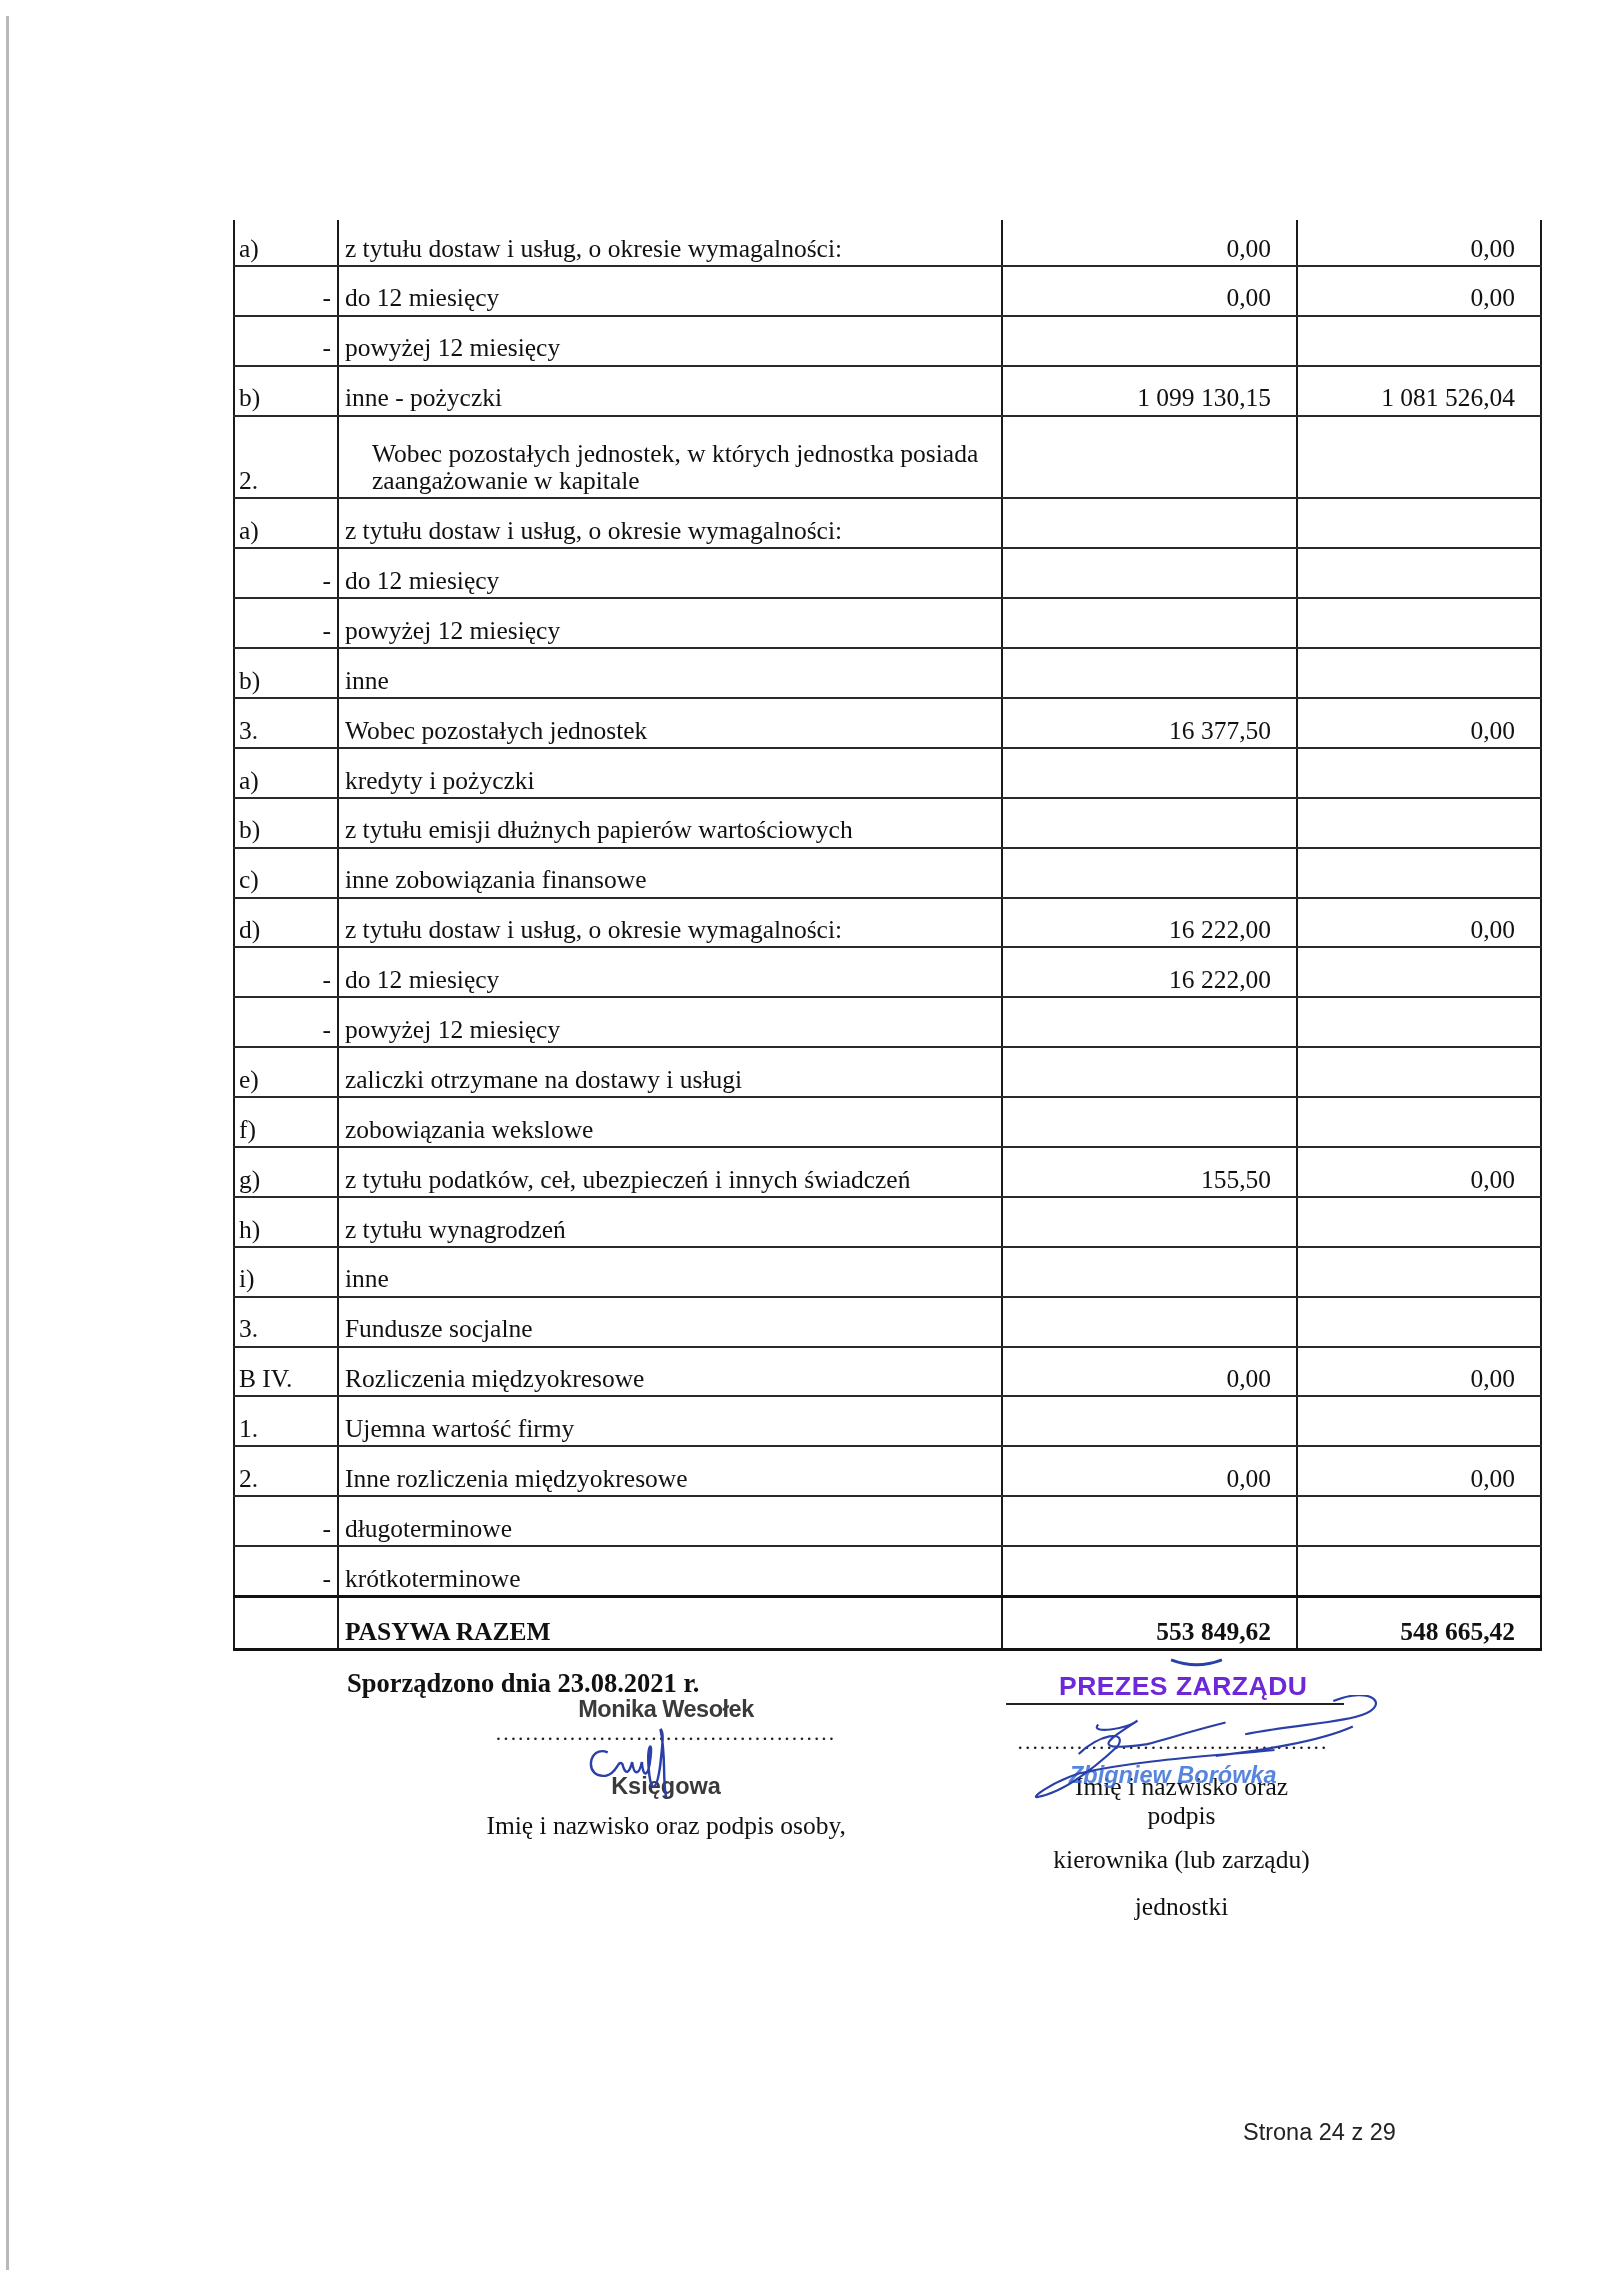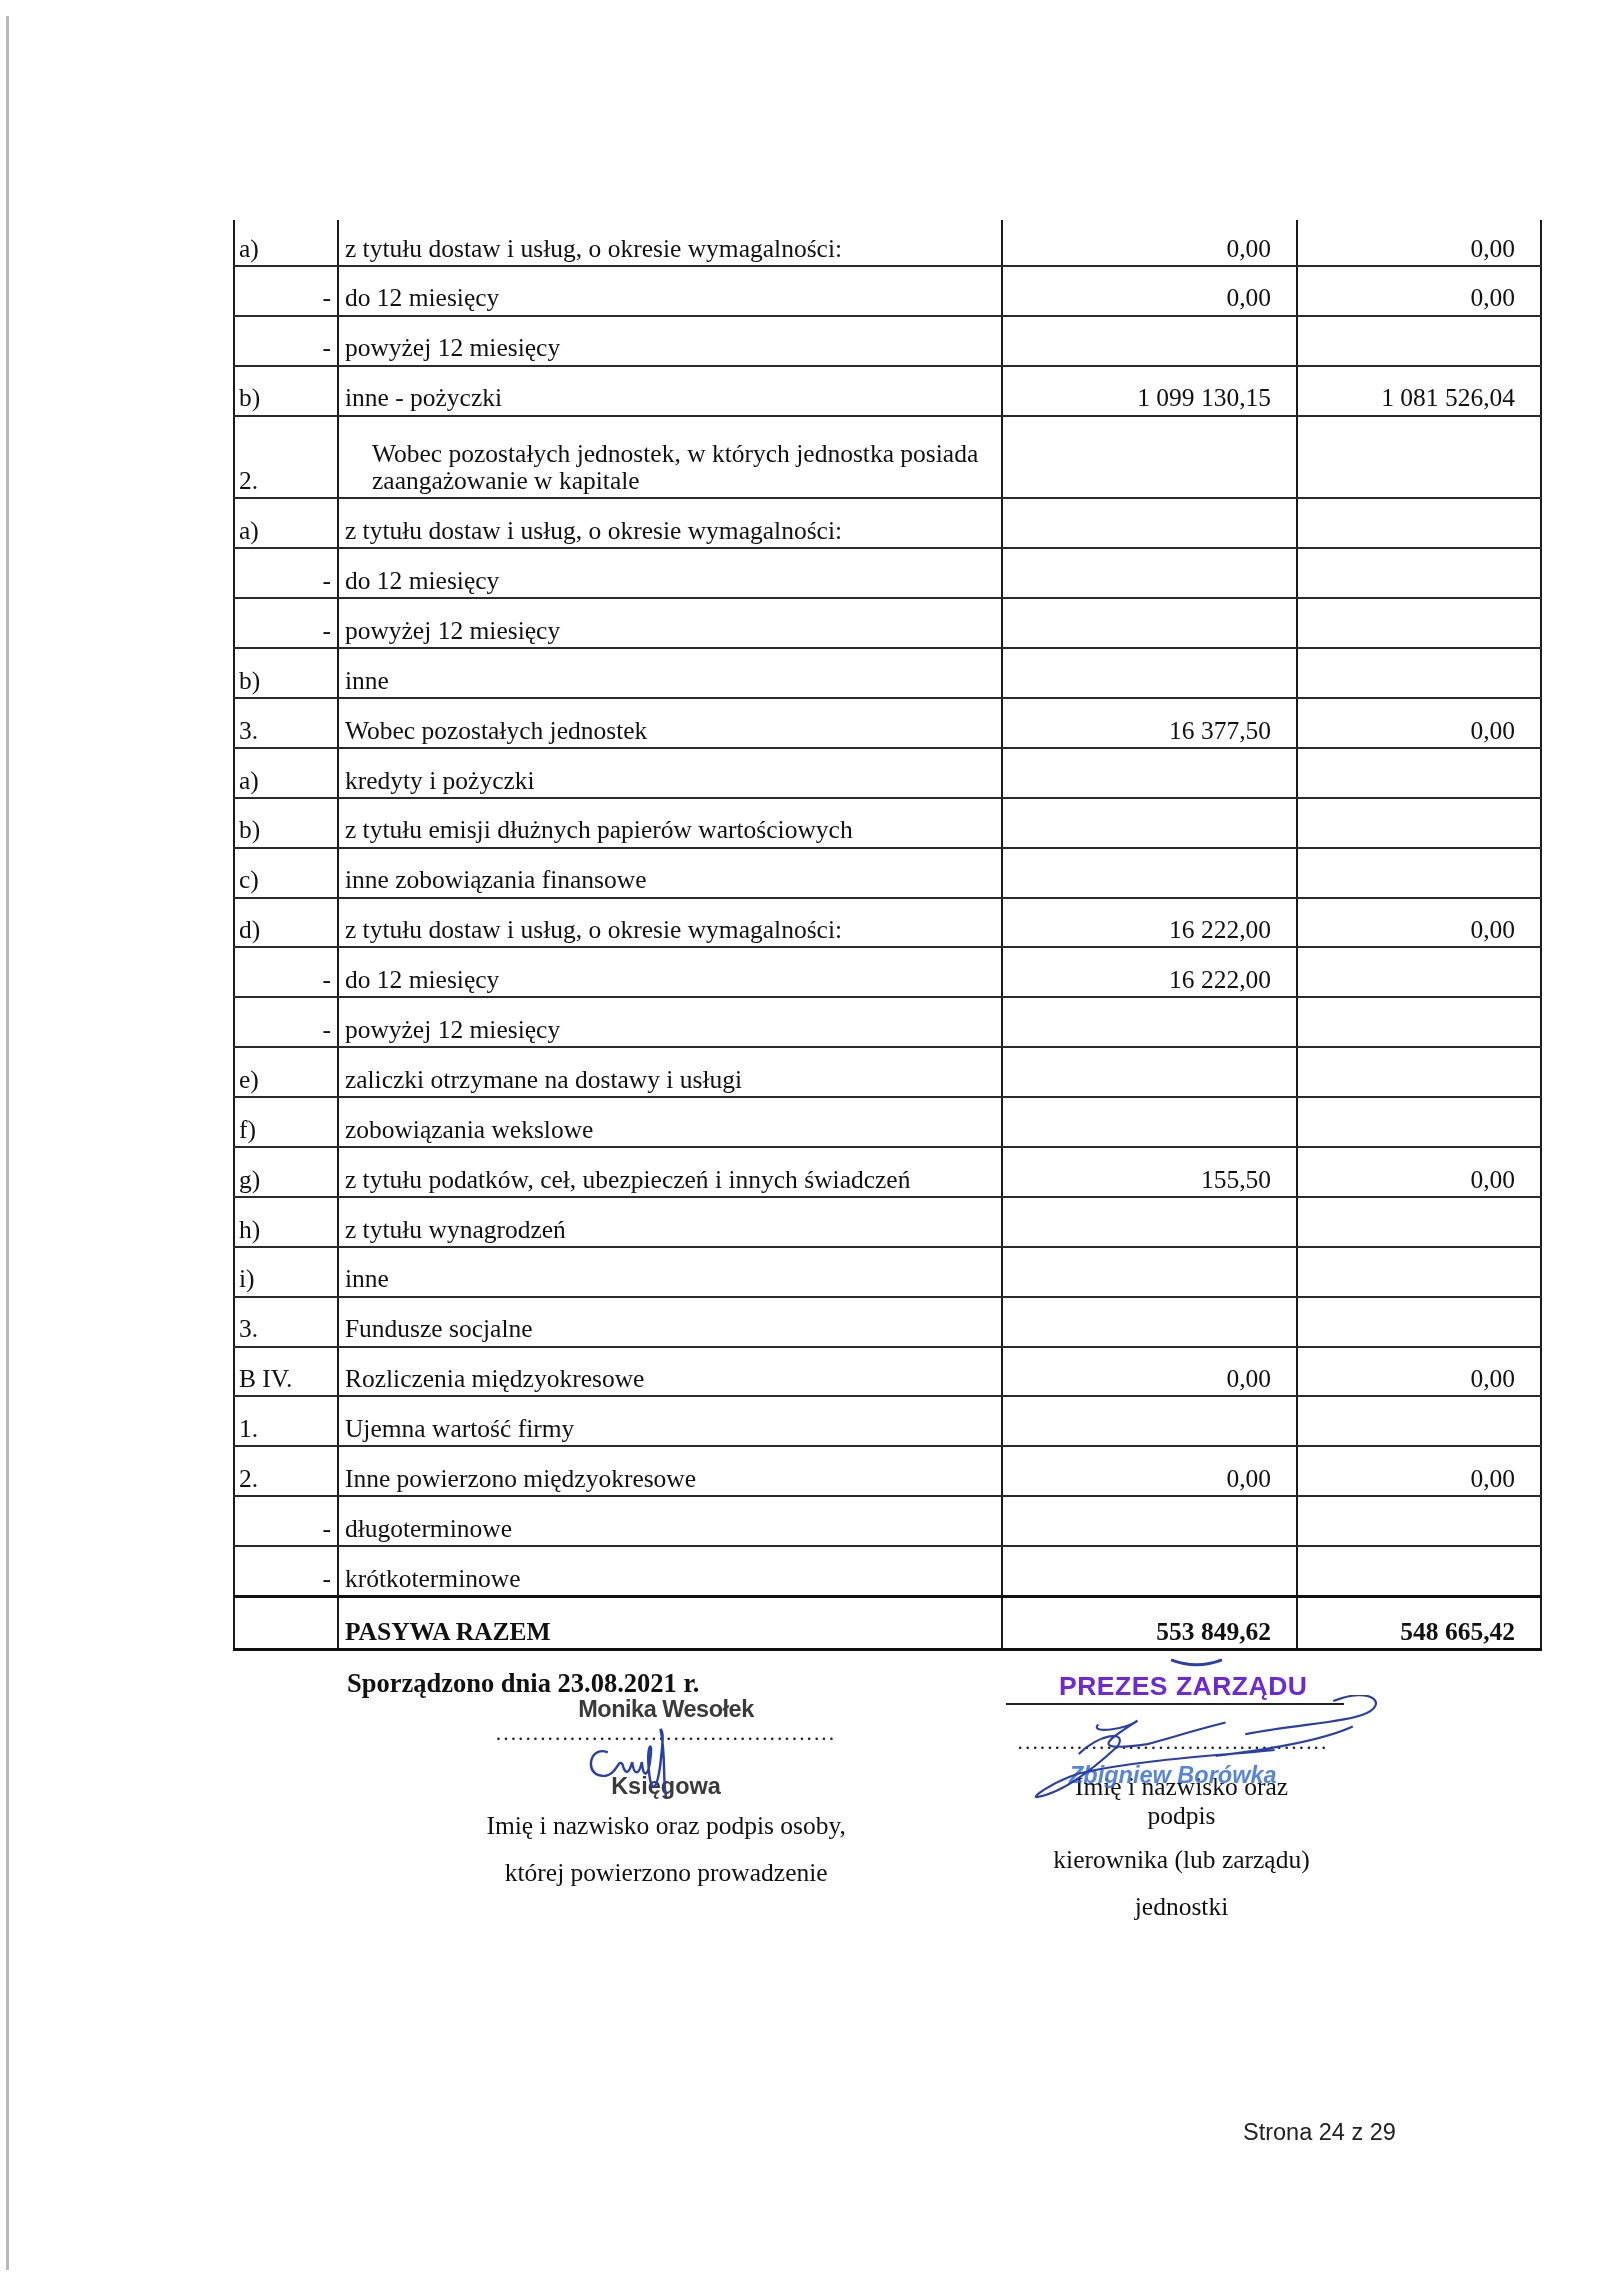--- a/index.html
+++ b/index.html
@@ -196,21 +196,21 @@
         <td class="num" style="height: 45px;">0,00</td>
       </tr>
       <tr>
         <td class="lbl" style="height: 45px;">1.</td>
         <td class="desc" style="height: 45px;">Ujemna wartość firmy</td>
         <td class="num" style="height: 45px;"></td>
         <td class="num" style="height: 45px;"></td>
       </tr>
       <tr>
         <td class="lbl" style="height: 45px;">2.</td>
-        <td class="desc" style="height: 45px;">Inne powierzono międzyokresowe</td>
+        <td class="desc" style="height: 45px;">Inne rozliczenia międzyokresowe</td>
         <td class="num" style="height: 45px;">0,00</td>
         <td class="num" style="height: 45px;">0,00</td>
       </tr>
       <tr>
         <td class="lbl dash" style="height: 45px;">-</td>
         <td class="desc" style="height: 45px;">długoterminowe</td>
         <td class="num" style="height: 45px;"></td>
         <td class="num" style="height: 45px;"></td>
       </tr>
       <tr>
@@ -229,21 +229,20 @@
 </table>
 
 <div class="footer-date">Sporządzono dnia 23.08.2021 r.</div>
 
 <div class="sig-left">
   <div class="stamp-name">Monika Wesołek</div>
   <div class="dots">..............................................</div>
   <div class="stamp-role">Księgowa</div>
   <div class="caption-wrap">
     <div class="caption">Imię i nazwisko oraz podpis osoby,</div>
-    <div class="caption">której powierzono prowadzenie</div>
   </div>
 </div>
 <svg class="sig-svg" style="left:578px;top:1725px" width="118" height="78" viewBox="0 0 120 80">
   <path d="M30 28 C10 20, 5 55, 28 52 C40 50, 40 35, 45 40 C48 52, 52 50, 55 38 C57 52, 62 52, 65 38 C66 55, 72 54, 74 32 C76 15, 70 20, 72 45 C74 70, 80 70, 84 40 C86 20, 88 8, 84 4 M84 4 C90 30, 86 60, 90 74" fill="none" stroke="#2a3fa8" stroke-width="2.5"></path>
 </svg>
 
 <div class="sig-right">
   <svg class="sig-svg" style="left:167px;top:0" width="59" height="13.7" viewBox="0 0 60 14">
       <path d="M4 4 Q30 14 56 4" fill="none" stroke="#2a3fa8" stroke-width="3"></path>
     </svg>

